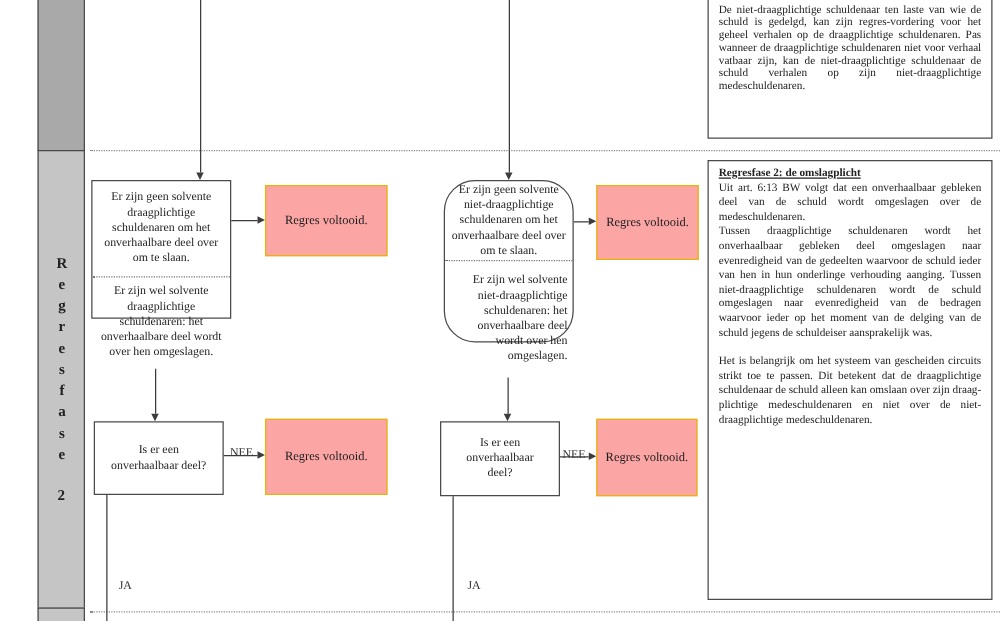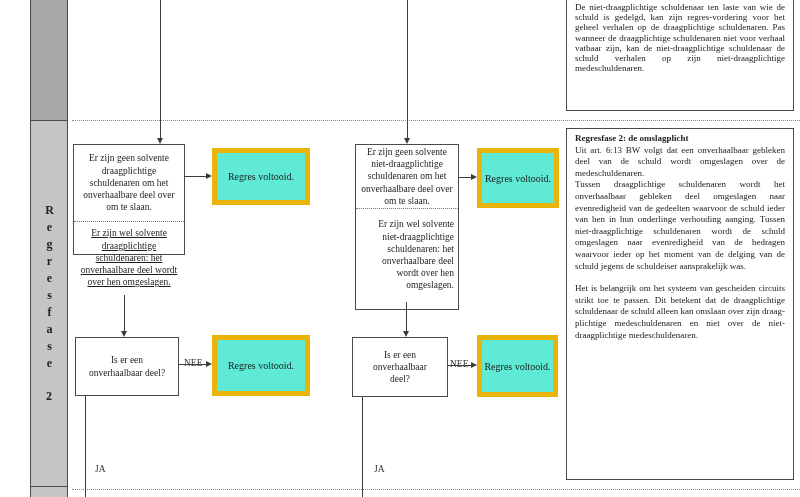--- a/index.html
+++ b/index.html
@@ -20,21 +20,21 @@
   .vnum  { margin-top:16px; font-weight:bold; font-size:12px; color:#222; }
 
   
   .dotted-h { position:absolute; height:0; border-top:1.5px dotted #8a8a8a; }
 
   
   .fbox { position:absolute; background:#fff; border:1px solid #4a4a4a;
           font-size:9.5px; line-height:12.2px; text-align:center; }
   .fbox .sect { display:flex; align-items:center; justify-content:center; padding:3px 4px; }
   .fbox .sect.first { border-bottom:1px dotted #777; }
-  .donebox { position:absolute; background:#5eead4; border:5px solid #eab308;
+  .donebox { position:absolute; background:#fca5a5; border:1px solid #eab308;
              display:flex; align-items:center; justify-content:center;
              font-size:10px; }
   .decision { position:absolute; background:#fff; border:1px solid #4a4a4a;
               display:flex; align-items:center; justify-content:center;
               font-size:9.5px; line-height:12.2px; text-align:center; padding:2px 10px; }
 
   
   .line-v { position:absolute; width:1px; background:#3c3c3c; }
   .line-h { position:absolute; height:1px; background:#3c3c3c; }
   .ah-down { position:absolute; width:0; height:0;
@@ -44,21 +44,21 @@
               border-top:3.5px solid transparent; border-bottom:3.5px solid transparent;
               border-left:6px solid #3c3c3c; }
   .edge-label { position:absolute; font-size:9.5px; color:#333;margin-top:12px; }
 
   
   .note { position:absolute; left:566px; width:228px; background:#fff;
           border:1px solid #4a4a4a; padding:4px 8px;
           font-size:9px; line-height:10.2px; text-align:justify; color:#222; }
   .note-top { top:-3px; height:114px; }
   .note-p2  { top:128px; height:352px; line-height:11.6px; }
-  .note-p2 .title { font-weight:bold; text-align:left; }
+  .note-p2 .title { font-weight:bold; text-align:left;text-decoration:underline; }
   .note-p2 p { margin:0; }
   .note-p2 p.gap { margin-top:11px; }
 </style>
 </head>
 <body>
 
 <div id="page">
 
   <div class="sidebar-band band-prev"></div>
   <div class="sidebar-band band-phase2">
@@ -70,41 +70,41 @@
   <div class="dotted-h" style="left:72px; top:120px; width:728px;"></div>
   <div class="dotted-h" style="left:72px; top:489px; width:728px;"></div>
 
   <div class="line-v" style="left:160px; top:0; height:138px;"></div>
   <div class="ah-down" style="left:157px; top:138px;"></div>
   <div class="line-v" style="left:407px; top:0; height:138px;"></div>
   <div class="ah-down" style="left:404px; top:138px;"></div>
 
   <div class="fbox" style="left:73px; top:144px; width:112px; height:111px;">
     <div class="sect first" style="height:77px;">Er zijn geen solvente draagplichtige schuldenaren om het onverhaalbare deel over om te slaan.</div>
-    <div class="sect" style="height:72px;text-decoration:underline;">Er zijn wel solvente draagplichtige schuldenaren: het onverhaalbare deel wordt over hen omgeslagen.</div>
+    <div class="sect" style="height:72px;">Er zijn wel solvente draagplichtige schuldenaren: het onverhaalbare deel wordt over hen omgeslagen.</div>
   </div>
 
   <div class="line-h" style="left:185px; top:176px; width:21px;"></div>
   <div class="ah-right" style="left:206px; top:173px;"></div>
   <div class="donebox" style="left:212px; top:148px; width:98px; height:57px;">Regres voltooid.</div>
 
   <div class="line-v" style="left:124px; top:295px; height:36px;"></div>
   <div class="ah-down" style="left:121px; top:331px;"></div>
 
   <div class="decision" style="left:75px; top:337px; width:104px; height:59px;">Is er een onverhaalbaar deel?</div>
 
   <div class="edge-label" style="left:184px; top:346px;">NEE</div>
   <div class="line-h" style="left:179px; top:364px; width:27px;"></div>
   <div class="ah-right" style="left:206px; top:361px;"></div>
   <div class="donebox" style="left:212px; top:335px; width:98px; height:61px;">Regres voltooid.</div>
 
   <div class="line-v" style="left:85px; top:396px; height:101px;"></div>
   <div class="edge-label" style="left:95px; top:452px;">JA</div>
 
-  <div class="fbox" style="left:355px; top:144px; width:104px; height:166px;">
+  <div class="fbox" style="left:355px; top:144px; width:104px; height:130px;border-radius:25px;">
     <div class="sect first" style="height:64px;">Er zijn geen solvente niet-draagplichtige schuldenaren om het onverhaalbare deel over om te slaan.</div>
     <div class="sect" style="height:92px;text-align:right;">Er zijn wel solvente niet-draagplichtige schuldenaren: het onverhaalbare deel wordt over hen omgeslagen.</div>
   </div>
 
   <div class="line-h" style="left:459px; top:177px; width:12px;"></div>
   <div class="ah-right" style="left:471px; top:174px;"></div>
   <div class="donebox" style="left:477px; top:148px; width:82px; height:60px;">Regres voltooid.</div>
 
   <div class="line-v" style="left:406px; top:302px; height:29px;"></div>
   <div class="ah-down" style="left:403px; top:331px;"></div>

